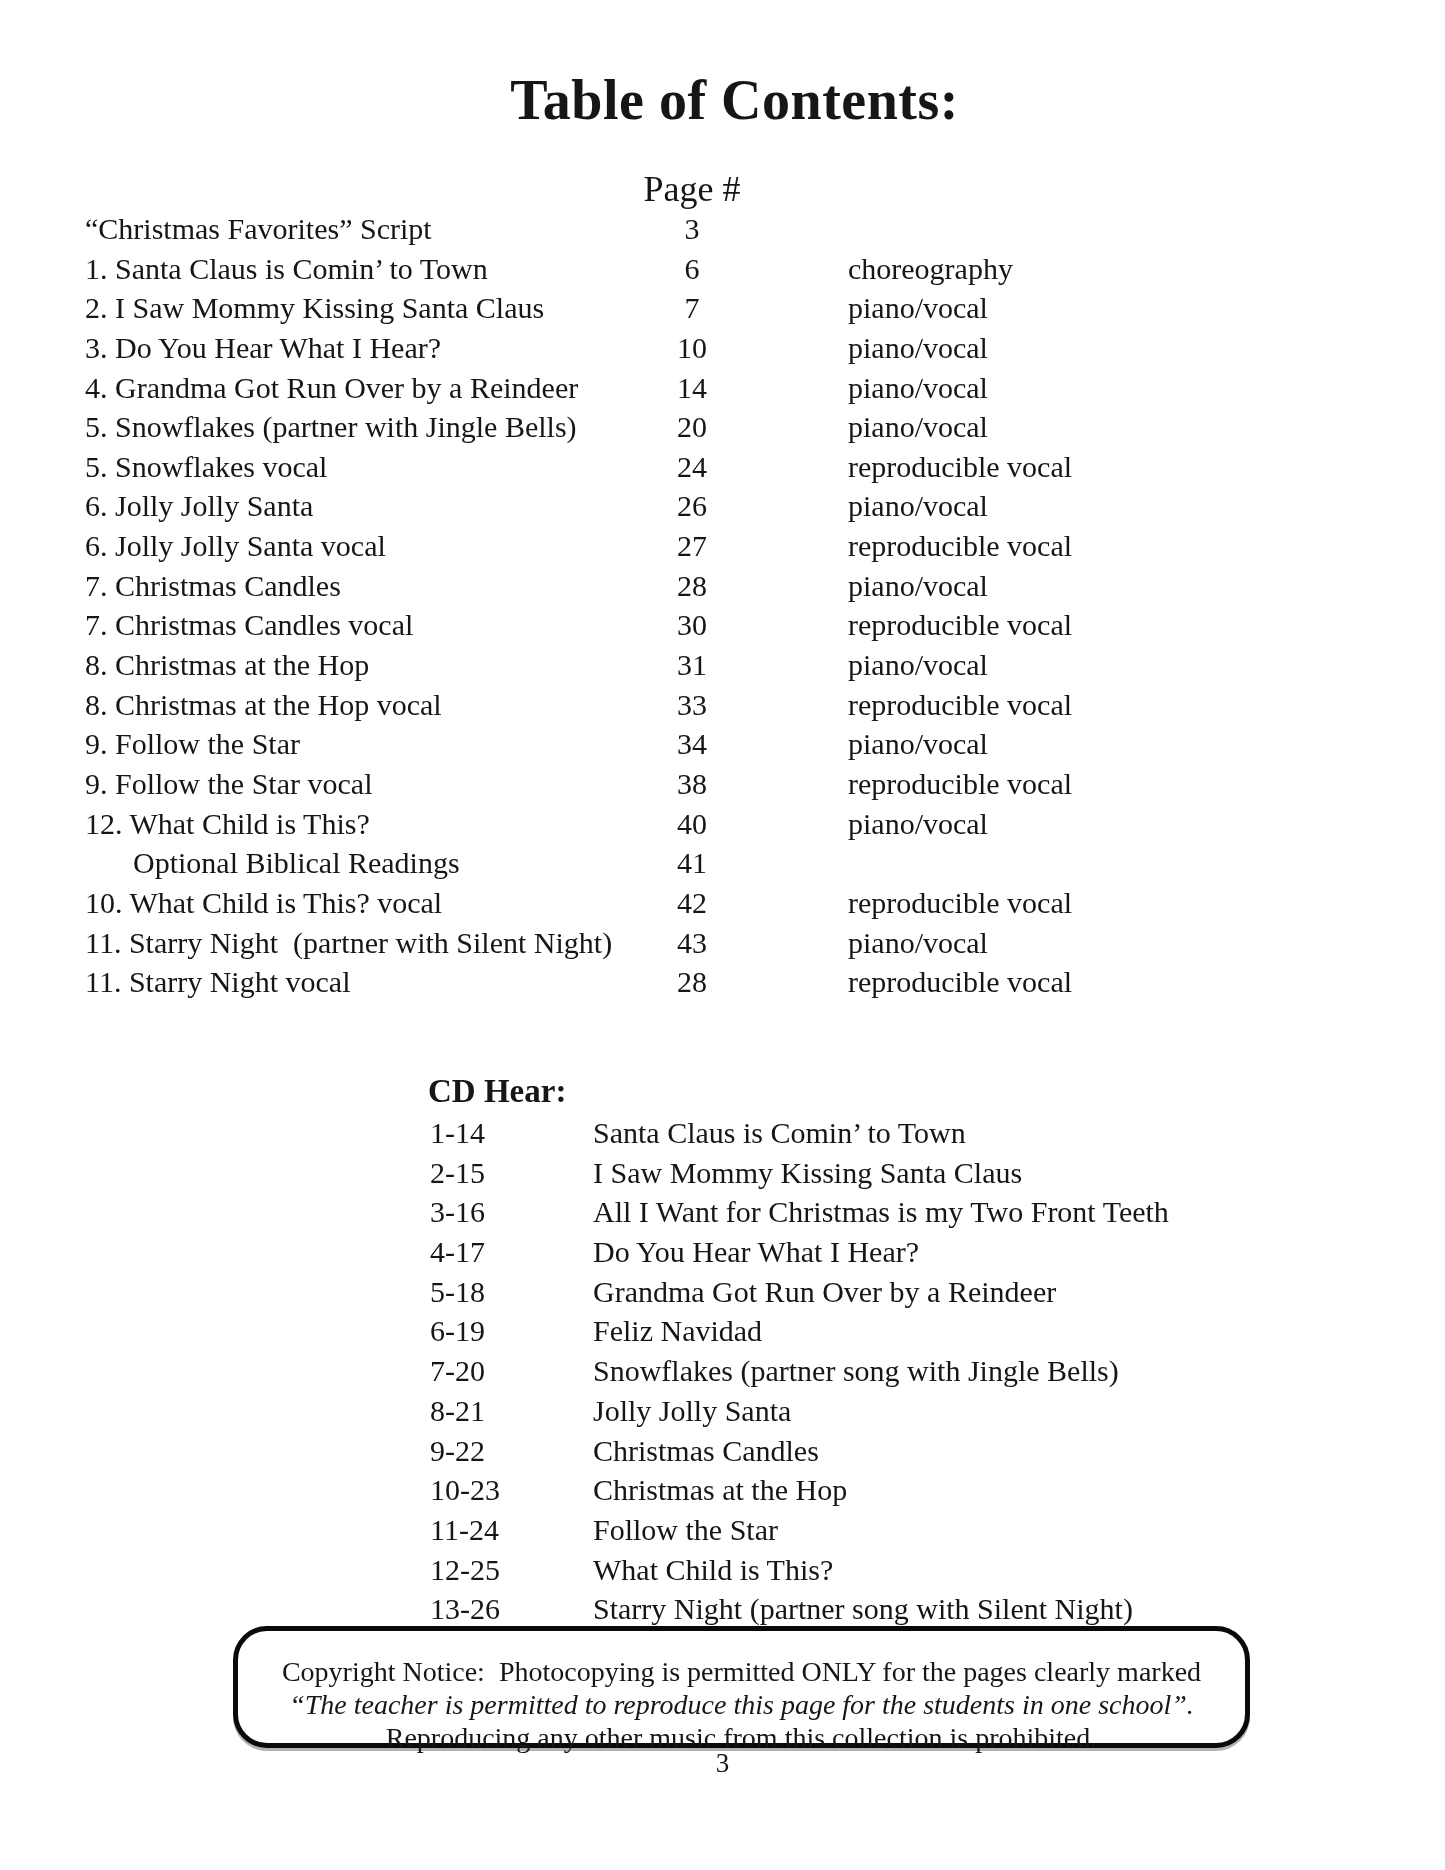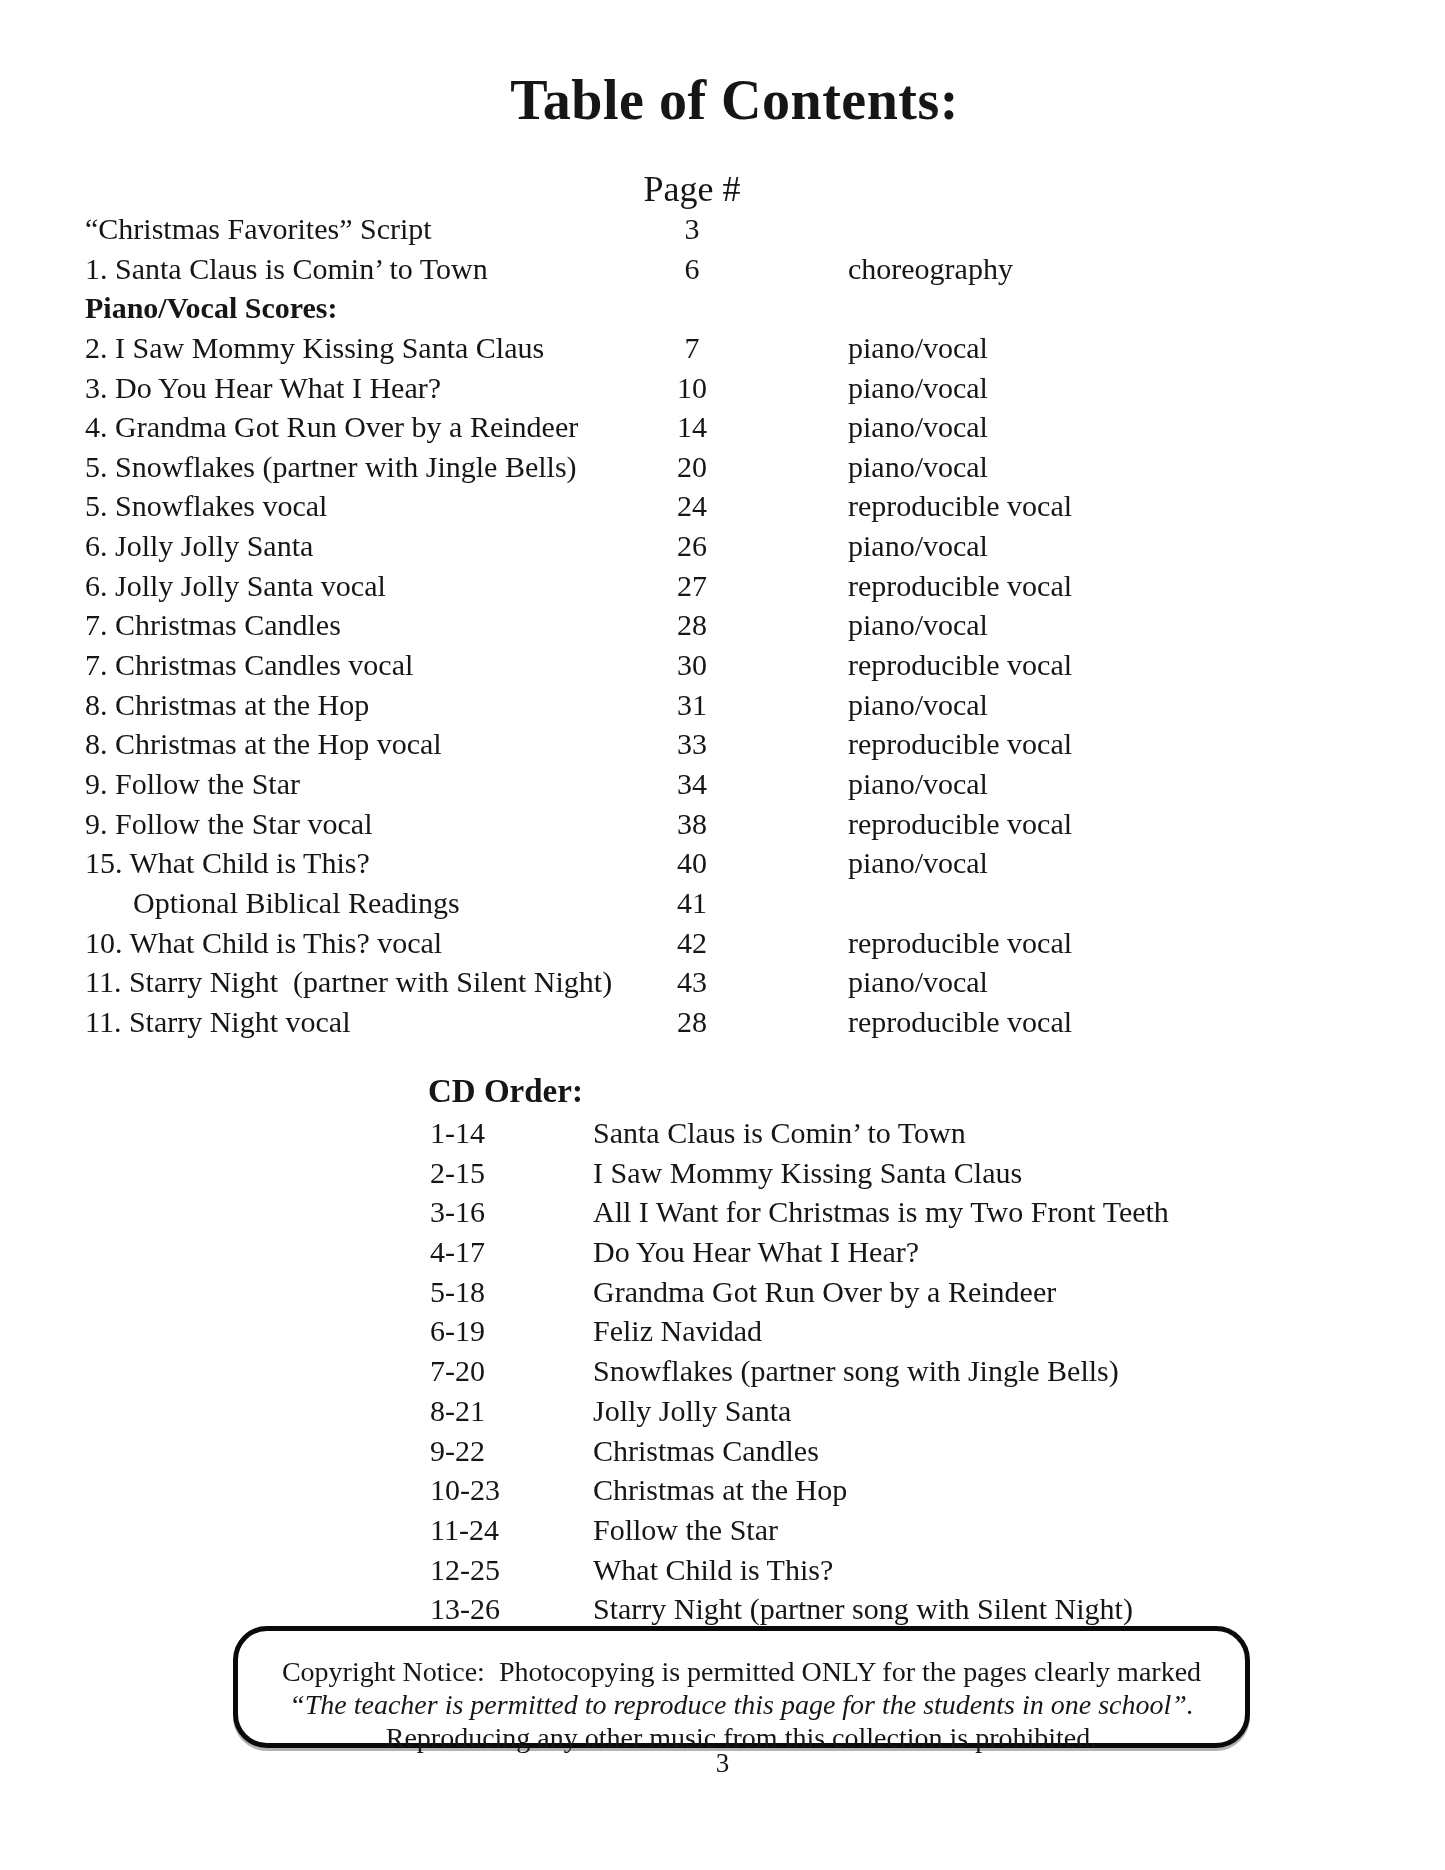--- a/index.html
+++ b/index.html
@@ -60,25 +60,20 @@
       <div class="toc-row">
         <span class="c-title">“Christmas Favorites” Script</span>
         <span class="c-page">3</span>
         <span class="c-type"></span>
       </div>
       <div class="toc-row">
         <span class="c-title">1. Santa Claus is Comin’ to Town</span>
         <span class="c-page">6</span>
         <span class="c-type">choreography</span>
       </div>
-      <div class="toc-row bold">
-        <span class="c-title">Piano/Vocal Scores:</span>
-        <span class="c-page"></span>
-        <span class="c-type"></span>
-      </div>
       <div class="toc-row">
         <span class="c-title">2. I Saw Mommy Kissing Santa Claus</span>
         <span class="c-page">7</span>
         <span class="c-type">piano/vocal</span>
       </div>
       <div class="toc-row">
         <span class="c-title">3. Do You Hear What I Hear?</span>
         <span class="c-page">10</span>
         <span class="c-type">piano/vocal</span>
       </div>
@@ -131,21 +126,21 @@
         <span class="c-title">9. Follow the Star</span>
         <span class="c-page">34</span>
         <span class="c-type">piano/vocal</span>
       </div>
       <div class="toc-row">
         <span class="c-title">9. Follow the Star vocal</span>
         <span class="c-page">38</span>
         <span class="c-type">reproducible vocal</span>
       </div>
       <div class="toc-row">
-        <span class="c-title">15. What Child is This?</span>
+        <span class="c-title">12. What Child is This?</span>
         <span class="c-page">40</span>
         <span class="c-type">piano/vocal</span>
       </div>
       <div class="toc-row indent">
         <span class="c-title">Optional Biblical Readings</span>
         <span class="c-page">41</span>
         <span class="c-type"></span>
       </div>
       <div class="toc-row">
         <span class="c-title">10. What Child is This? vocal</span>
@@ -157,21 +152,21 @@
         <span class="c-page">43</span>
         <span class="c-type">piano/vocal</span>
       </div>
       <div class="toc-row">
         <span class="c-title">11. Starry Night vocal</span>
         <span class="c-page">28</span>
         <span class="c-type">reproducible vocal</span>
       </div>
     </div>
 
-  <div class="cd-heading">CD Order:</div>
+  <div class="cd-heading">CD Hear:</div>
 
   <div class="cd-rows" id="cd-rows">
       <div class="cd-row">
         <span class="cd-num">1-14</span>
         <span class="cd-title">Santa Claus is Comin’ to Town</span>
       </div>
       <div class="cd-row">
         <span class="cd-num">2-15</span>
         <span class="cd-title">I Saw Mommy Kissing Santa Claus</span>
       </div>

